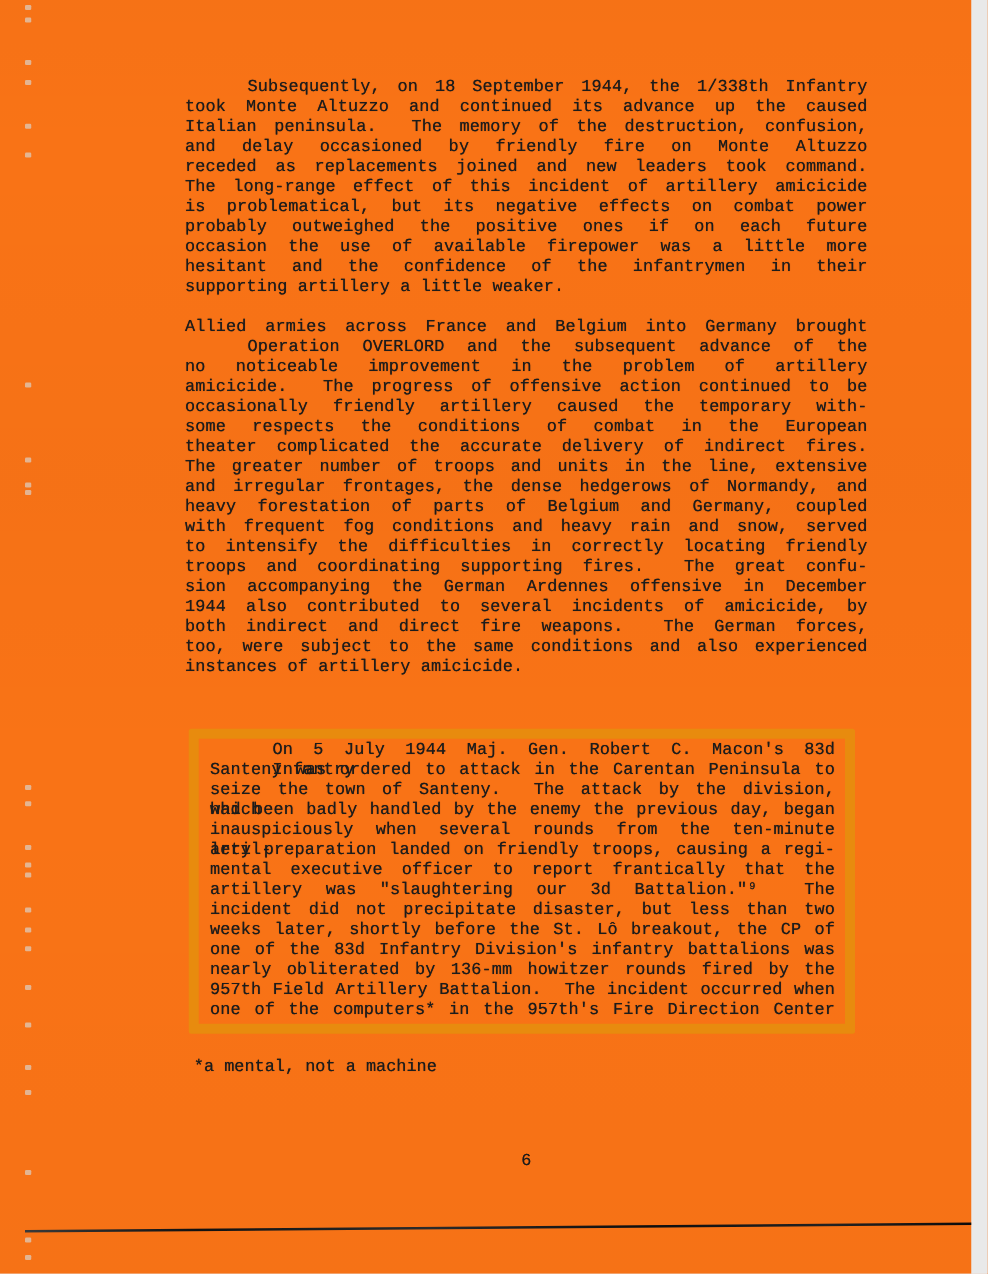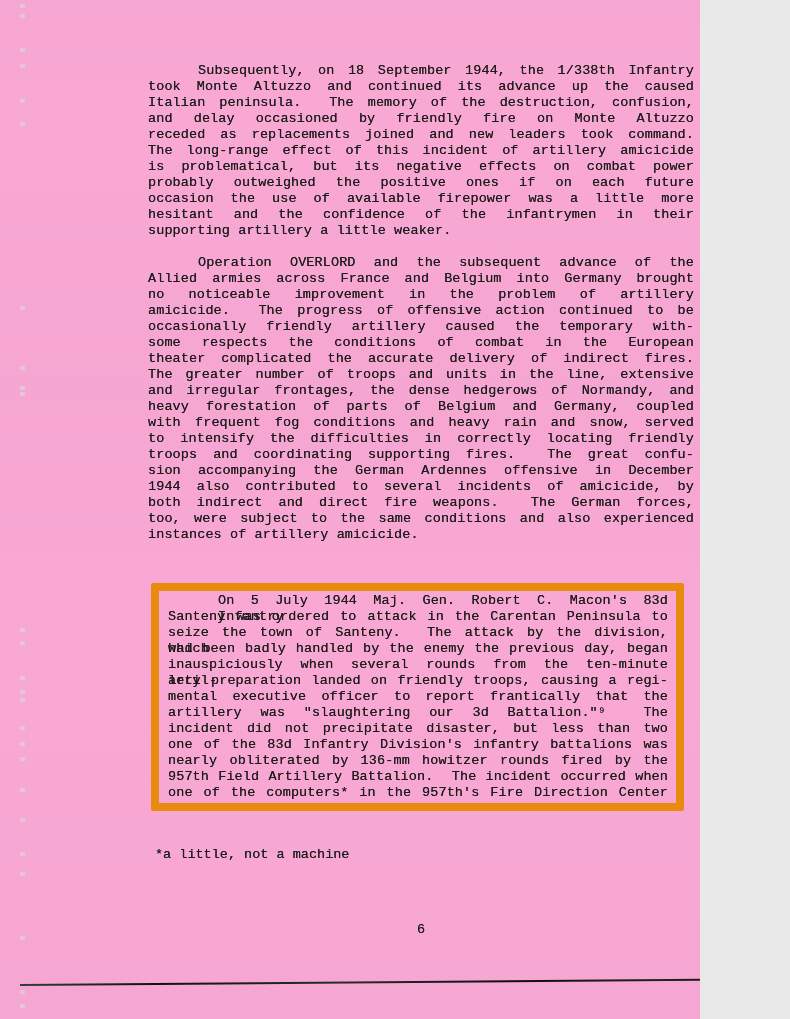--- a/index.html
+++ b/index.html
@@ -1,19 +1,19 @@
 <!DOCTYPE html>
 <html><head>
 <meta charset="utf-8">
 <style>
   html,body{margin:0;padding:0;background:#e9e9e9;}
   .page{
     position:relative;
-    width:700px;height:1019px;
-    background:#f9a8d4;
+    width:777px;height:1019px;
+    background:#f97316;
     overflow:hidden;
     font-family:"Liberation Mono","DejaVu Sans Mono",monospace;
     color:#1c1c1c;
   }
   
   .page::before{
     content:"";position:absolute;inset:0;
     background:linear-gradient(180deg,rgba(0,0,0,0.012) 0%,rgba(0,0,0,0) 12%,rgba(0,0,0,0.015) 38%,rgba(0,0,0,0) 60%,rgba(0,0,0,0.012) 100%);
     pointer-events:none;
   }
@@ -107,22 +107,22 @@
       <div class="line">receded as replacements joined and new leaders took command.</div>
       <div class="line">The long-range effect of this incident of artillery amicicide</div>
       <div class="line">is problematical, but its negative effects on combat power</div>
       <div class="line">probably outweighed the positive ones if on each future</div>
       <div class="line">occasion the use of available firepower was a little more</div>
       <div class="line">hesitant and the confidence of the infantrymen in their</div>
       <div class="line no-just">supporting artillery a little weaker.</div>
     </section>
 
   <section class="para" id="para-1">
+      <div class="line">Allied armies across France and Belgium into Germany brought</div>
       <div class="line indent">Operation OVERLORD and the subsequent advance of the</div>
-      <div class="line">Allied armies across France and Belgium into Germany brought</div>
       <div class="line">no noticeable improvement in the problem of artillery</div>
       <div class="line">amicicide.&nbsp; The progress of offensive action continued to be</div>
       <div class="line">occasionally friendly artillery caused the temporary with-</div>
       <div class="line">some respects the conditions of combat in the European</div>
       <div class="line">theater complicated the accurate delivery of indirect fires.</div>
       <div class="line">The greater number of troops and units in the line, extensive</div>
       <div class="line">and irregular frontages, the dense hedgerows of Normandy, and</div>
       <div class="line">heavy forestation of parts of Belgium and Germany, coupled</div>
       <div class="line">with frequent fog conditions and heavy rain and snow, served</div>
       <div class="line">to intensify the difficulties in correctly locating friendly</div>
@@ -138,26 +138,27 @@
     <section class="para" id="para-2">
         <div class="line indent">On 5 July 1944 Maj. Gen. Robert C. Macon's 83d Infantry</div>
         <div class="line">Santeny was ordered to attack in the Carentan Peninsula to</div>
         <div class="line">seize the town of Santeny.&nbsp; The attack by the division, which</div>
         <div class="line">had been badly handled by the enemy the previous day, began</div>
         <div class="line">inauspiciously when several rounds from the ten-minute artil-</div>
         <div class="line">lery preparation landed on friendly troops, causing a regi-</div>
         <div class="line">mental executive officer to report frantically that the</div>
         <div class="line">artillery was "slaughtering our 3d Battalion."⁹&nbsp; The</div>
         <div class="line">incident did not precipitate disaster, but less than two</div>
+        <div class="line">weeks later, shortly before the St. Lô breakout, the CP of</div>
         <div class="line">one of the 83d Infantry Division's infantry battalions was</div>
         <div class="line">nearly obliterated by 136-mm howitzer rounds fired by the</div>
         <div class="line">957th Field Artillery Battalion.&nbsp; The incident occurred when</div>
         <div class="line">one of the computers* in the 957th's Fire Direction Center</div>
       </section>
   </div>
 
-  <div class="footnote">*a little, not a machine</div>
+  <div class="footnote">*a mental, not a machine</div>
 
   <div class="page-number">6</div>
 
   <div class="bottom-rule"></div>
 
 </div>
 
 </body></html>

